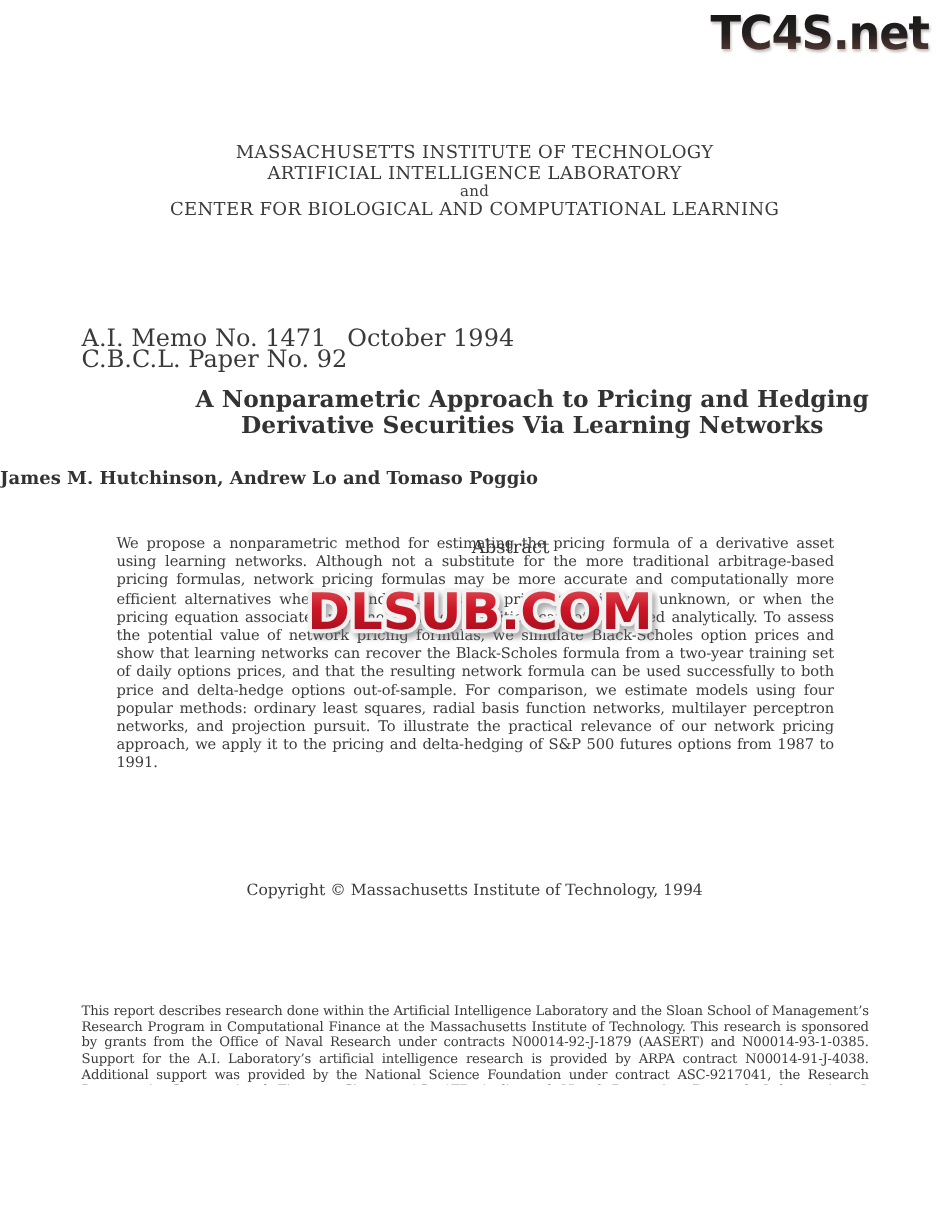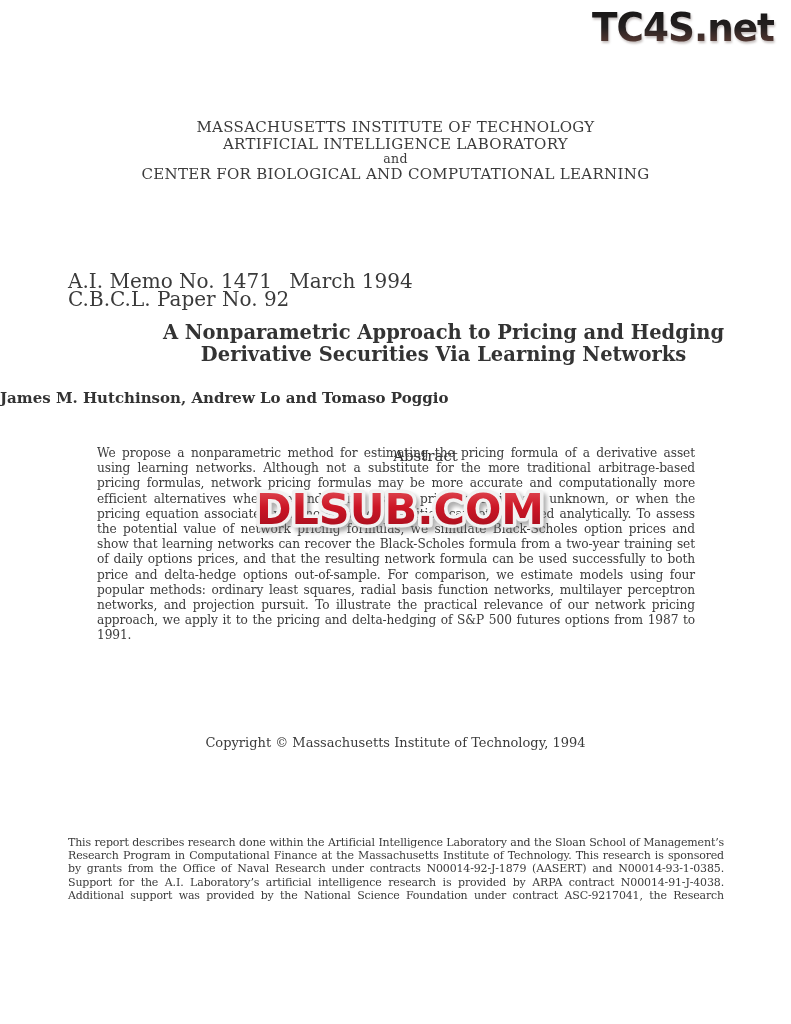--- a/index.html
+++ b/index.html
@@ -179,21 +179,21 @@
     <div>ARTIFICIAL INTELLIGENCE LABORATORY</div>
     <div class="and">and</div>
     <div>CENTER FOR BIOLOGICAL AND COMPUTATIONAL LEARNING</div>
   </div>
 
   <div class="memo-row">
     <div>
       <div>A.I. Memo No. 1471</div>
       <div>C.B.C.L. Paper No. 92</div>
     </div>
-    <div>March 1994</div>
+    <div>October 1994</div>
   </div>
 
   <h1 class="title">
     <span class="tline">A Nonparametric Approach to Pricing and Hedging</span>
     <span class="tline">Derivative Securities Via Learning Networks</span>
   </h1>
 
   <div class="authors">James M. Hutchinson, Andrew Lo and Tomaso Poggio</div>
 
   <div class="abstract-heading">Abstract</div>

